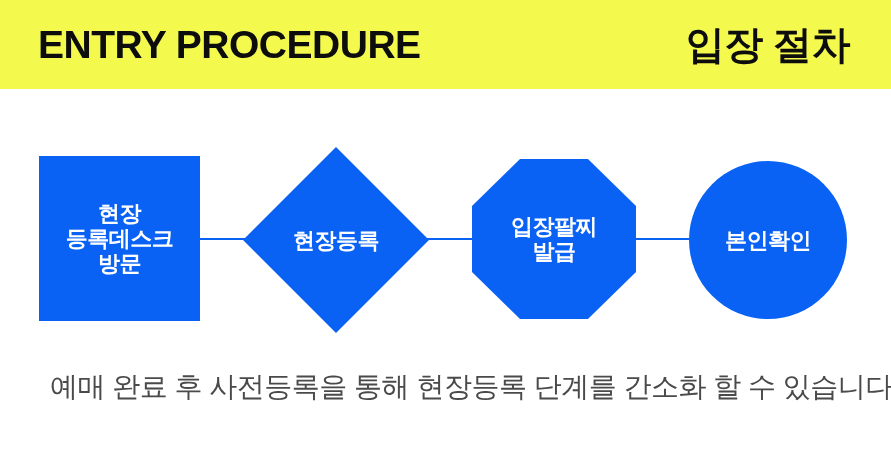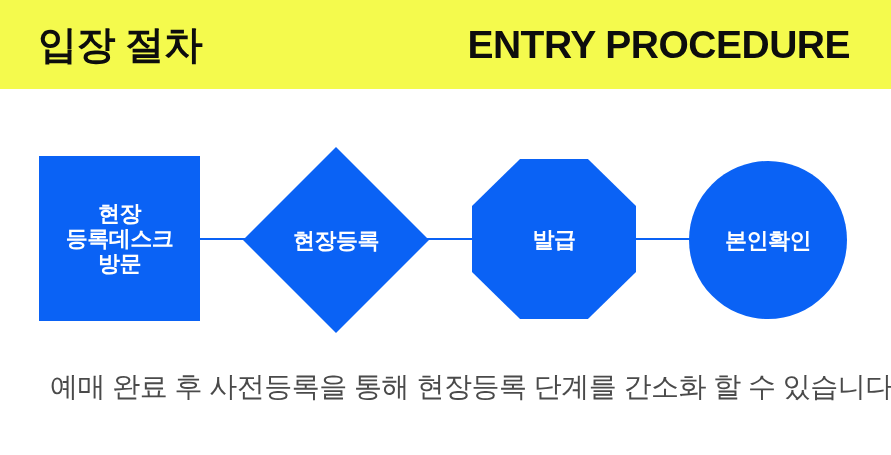--- a/index.html
+++ b/index.html
@@ -65,40 +65,41 @@
     color: #4A4A4A; letter-spacing: -0.5px; line-height: 33px;
     white-space: nowrap;
   }
 </style>
 </head>
 <body>
 
 <div class="canvas">
 
   <header class="banner">
+    <h1>ENTRY PROCEDURE</h1>
     <h1>입장 절차</h1>
-    <h1>ENTRY PROCEDURE</h1>
   </header>
 
   <div class="flow">
     <div class="connector c1"></div>
     <div class="connector c2"></div>
     <div class="connector c3"></div>
 
     <div class="shape square">
       <span class="line">현장</span>
       <span class="line">등록데스크</span>
       <span class="line">방문</span>
     </div>
 
     <div class="shape diamond">
       <span class="line">현장등록</span>
     </div>
 
     <div class="shape octagon">
+      <span class="line">입장팔찌</span>
       <span class="line">발급</span>
     </div>
 
     <div class="shape circle">
       <span class="line">본인확인</span>
     </div>
   </div>
 
   <p class="caption">예매 완료 후 사전등록을 통해 현장등록 단계를 간소화 할 수 있습니다</p>
 

